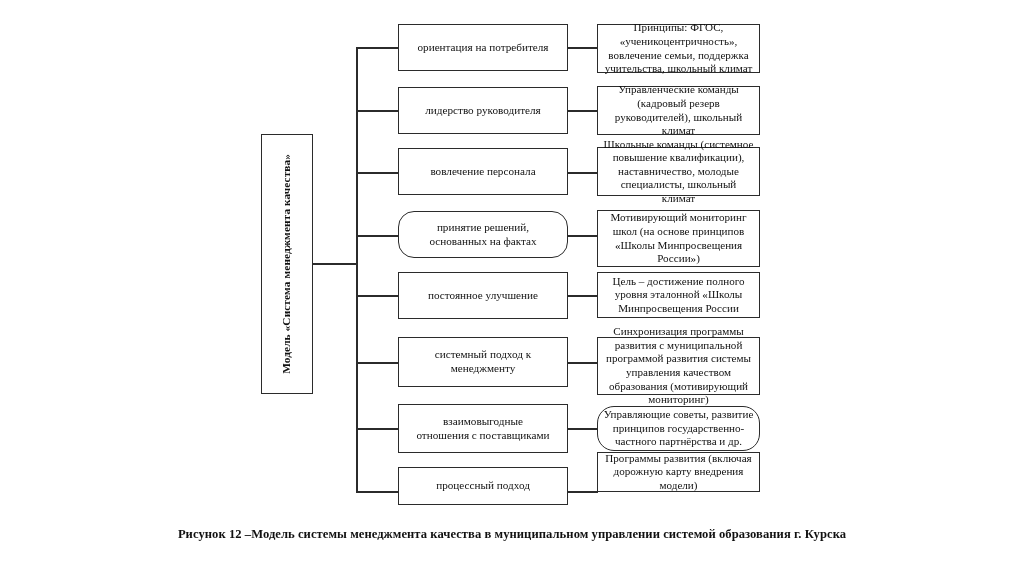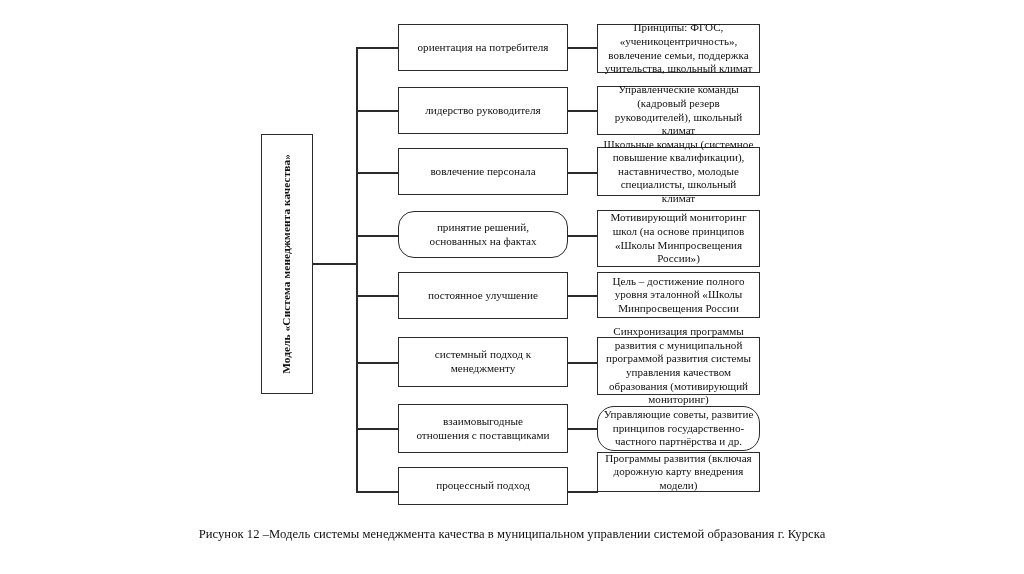--- a/index.html
+++ b/index.html
@@ -92,21 +92,21 @@
   .vline { width: 1.6px; }
 
   
   #figure-caption {
     position: absolute;
     left: 0;
     top: 527px;
     width: 1024px;
     text-align: center;
     font-size: 12.6px;
-    font-weight: 400;
+    font-weight: 700;
     color: #111111;
     letter-spacing: .05px;
   }
 </style>
 </head>
 <body>
 
 <div id="diagram-canvas">
 
   <div class="node" id="root-node">

